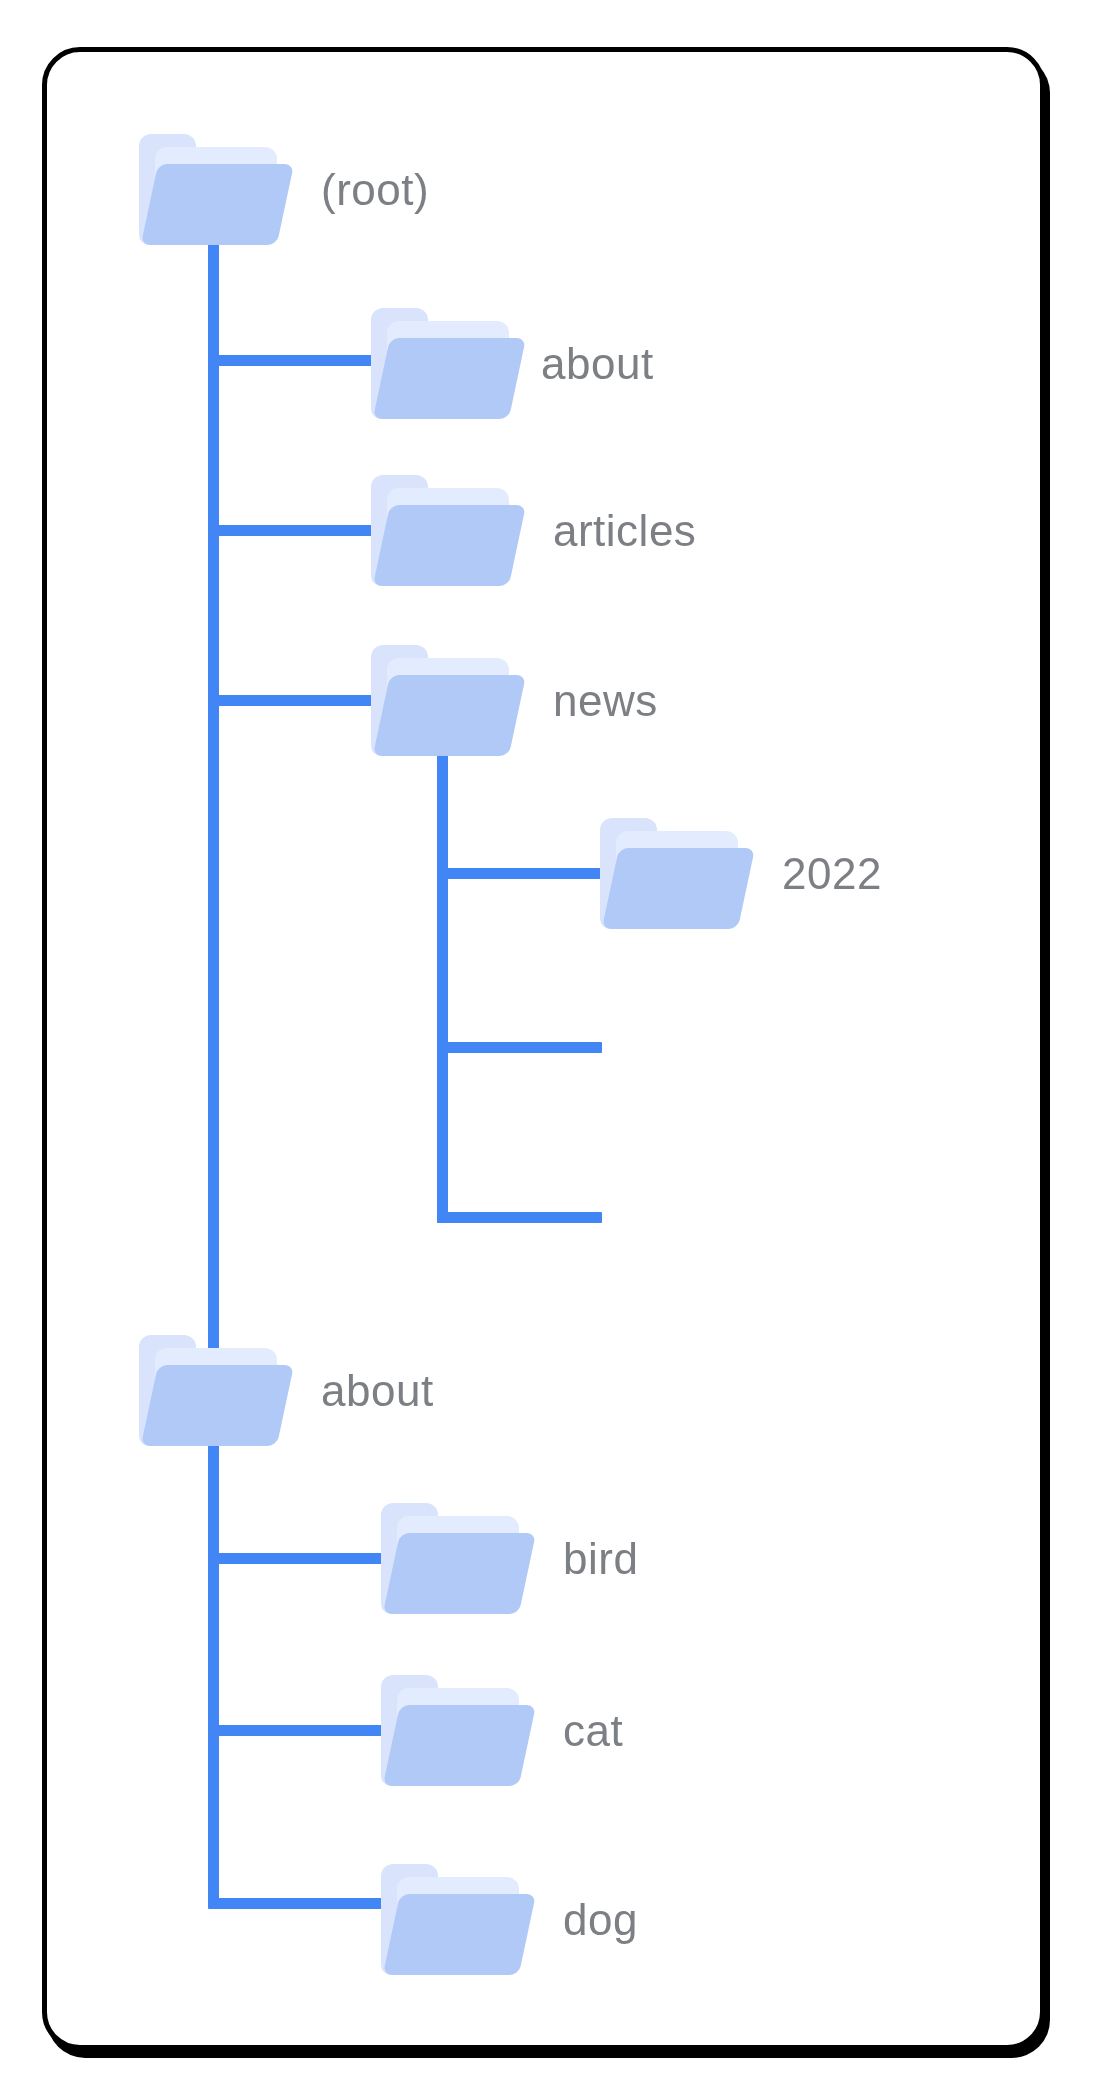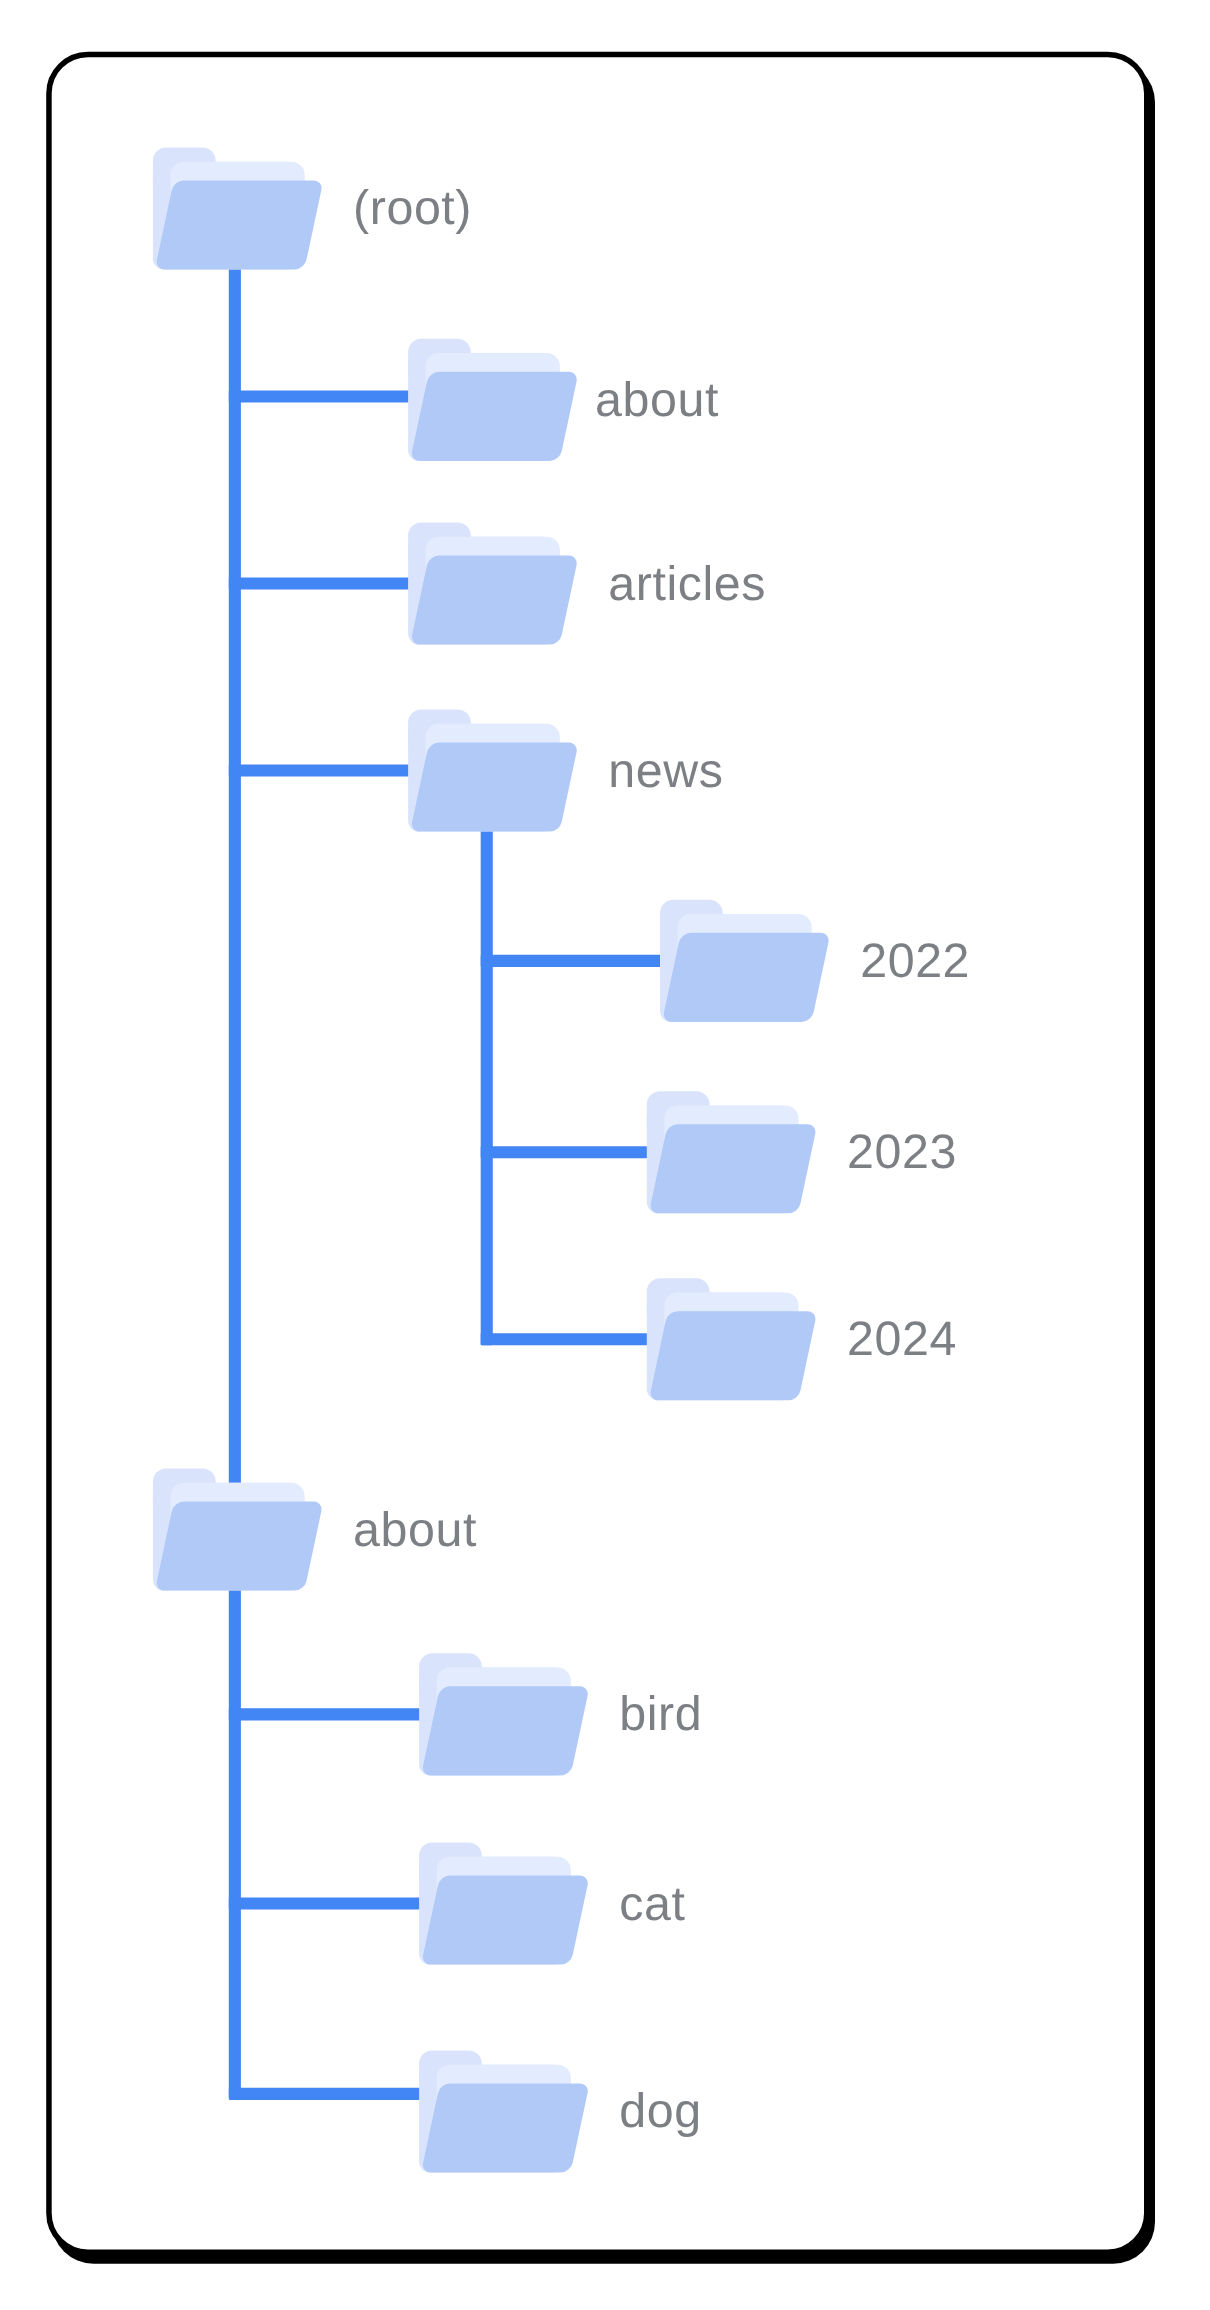--- a/index.html
+++ b/index.html
@@ -127,39 +127,21 @@
     <div class="node" style="left:588px;top:818px;margin-left:12px;">
       <div class="folder">
         <div class="f-tab"></div>
         <div class="f-back"></div>
         <div class="f-sheet"></div>
         <div class="f-front"></div>
       </div>
       <div class="label">2022</div>
     </div>
 
-    <div class="node" style="left:588px;top:992px;">
-      <div class="folder">
-        <div class="f-tab"></div>
-        <div class="f-back"></div>
-        <div class="f-sheet"></div>
-        <div class="f-front"></div>
-      </div>
-      <div class="label">2023</div>
-    </div>
 
-    <div class="node" style="left:588px;top:1162px;">
-      <div class="folder">
-        <div class="f-tab"></div>
-        <div class="f-back"></div>
-        <div class="f-sheet"></div>
-        <div class="f-front"></div>
-      </div>
-      <div class="label">2024</div>
-    </div>
 
     <div class="node" style="left:139px;top:1335px;">
       <div class="folder">
         <div class="f-tab"></div>
         <div class="f-back"></div>
         <div class="f-sheet"></div>
         <div class="f-front"></div>
       </div>
       <div class="label">about</div>
     </div>

